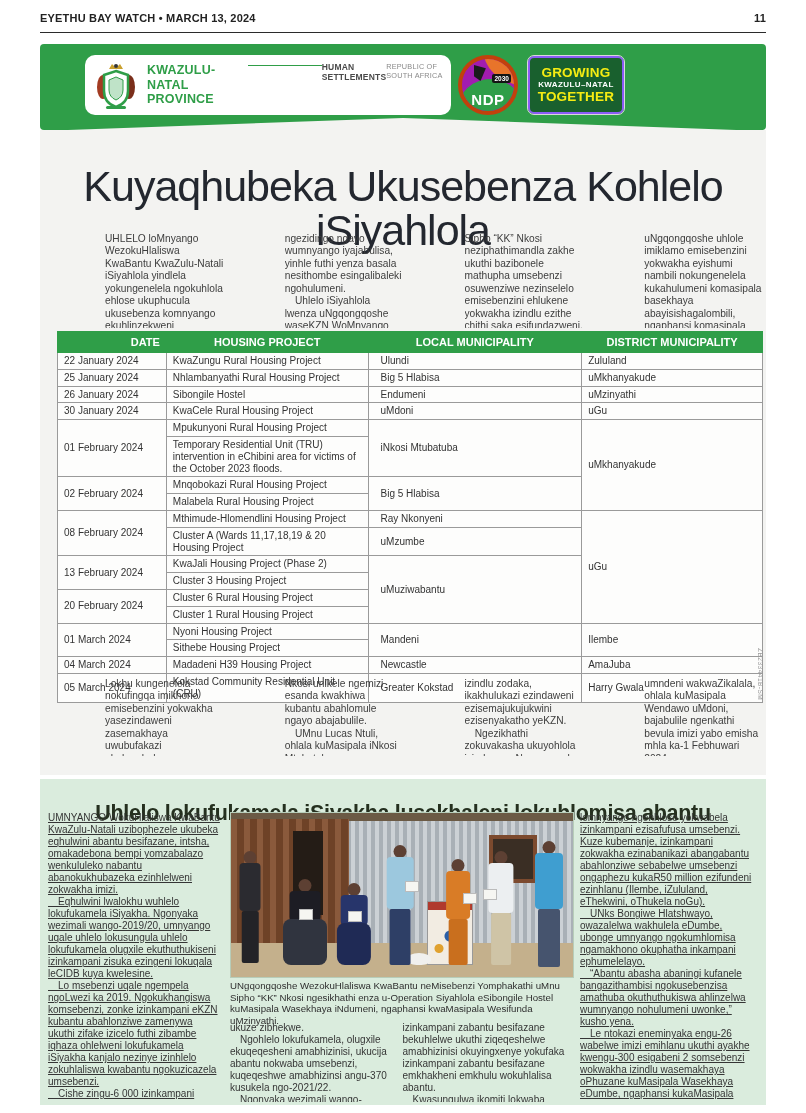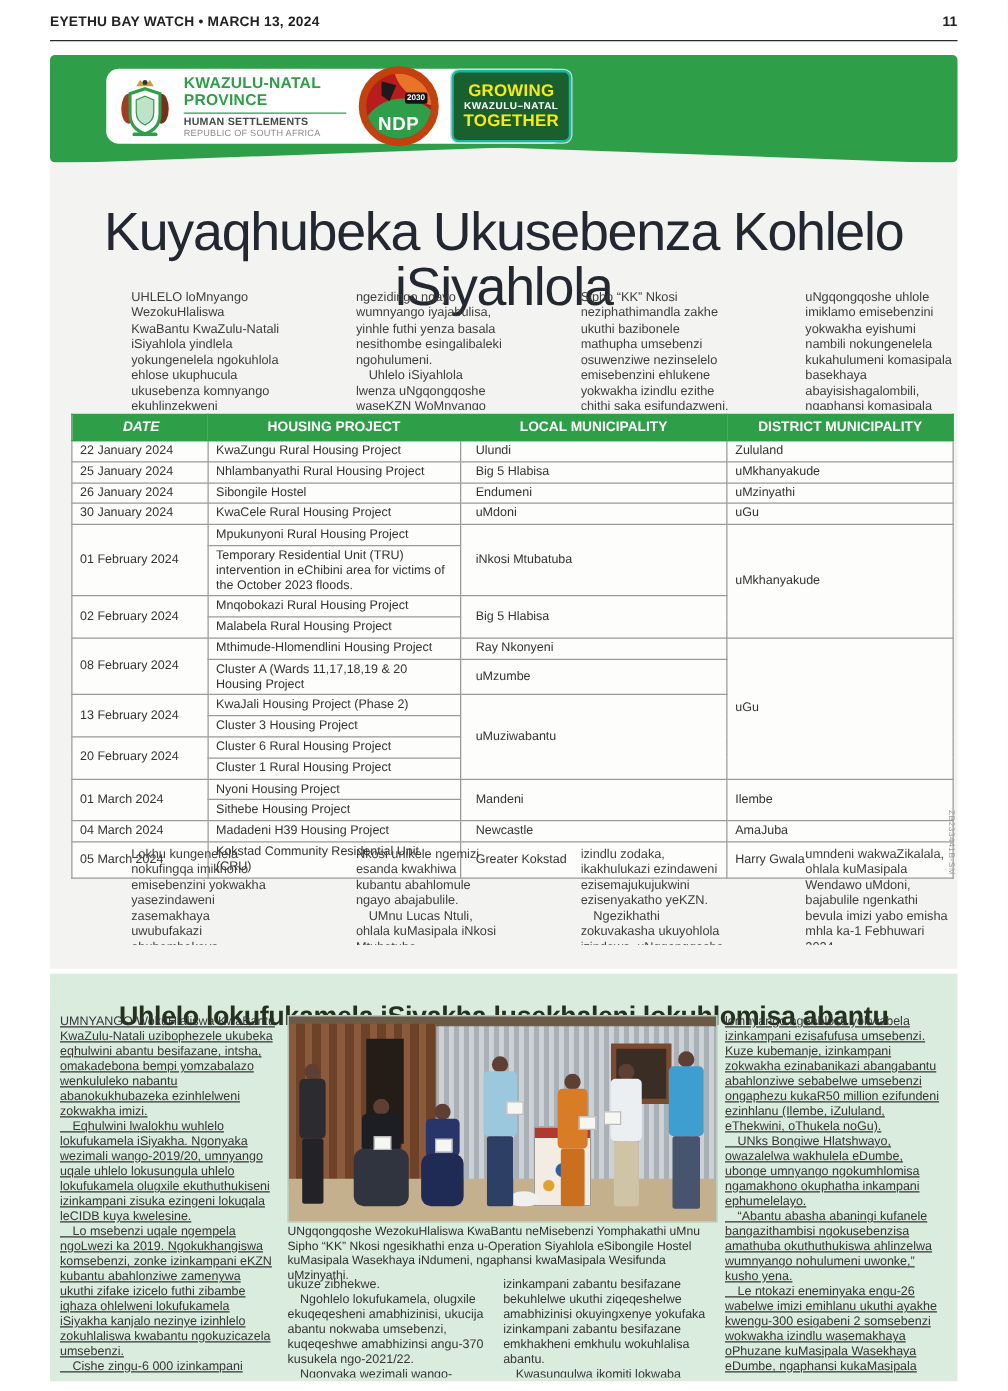--- a/index.html
+++ b/index.html
@@ -13,59 +13,59 @@
   .masthead-rule{position:absolute;left:40px;right:40px;top:32px;border-top:1.6px solid #2b2b2b;}
 
   
   .banner{position:absolute;left:40px;top:44px;width:726px;height:86px;
     background:#2f9e48;border-radius:4px;}
   .banner-notch{position:absolute;left:0;right:0;bottom:-1px;height:13px;background:#f3f3f1;
     clip-path:polygon(0 100%,50% 0,100% 100%);}
   .logo-box{position:absolute;left:45px;top:11px;width:366px;height:60px;background:#fff;
     border-radius:10px;display:flex;align-items:center;padding:0 10px;gap:10px;box-sizing:border-box;}
   .coat{width:42px;height:48px;flex:0 0 auto;}
-  .prov{display:flex;flex-direction:column;line-height:1.15;}
+  .prov{display:flex;flex-direction:row;line-height:1.15;}
   .prov .p1{color:#2f9e48;font-weight:bold;font-size:12.5px;letter-spacing:.2px;}
   .prov .p-rule{border-top:1.4px solid #2f9e48;margin:2px 0 2px 0;width:130px;}
   .prov .p2{color:#4a4a4a;font-weight:bold;font-size:8.5px;letter-spacing:.2px;}
   .prov .p3{color:#8a8a8a;font-size:7.3px;letter-spacing:.2px;}
-  .ndp{position:relative;width:52px;height:52px;border-radius:50%;background:#b91c1c;
-    border:6px solid #c2410c;overflow:hidden;flex:0 0 auto;}
+  .ndp{position:relative;width:52px;height:52px;border-radius:50%;background:#a21caf;
+    border:4px solid #c2410c;overflow:hidden;flex:0 0 auto;}
   .ndp .seg-green{position:absolute;left:-8px;bottom:-14px;width:70px;height:46px;background:#2f9e48;
     border-radius:50% 50% 0 0/80% 80% 0 0;transform:rotate(-8deg);}
   .ndp .seg-orange{position:absolute;right:-10px;top:-6px;width:42px;height:30px;background:#e8742a;
     border-radius:0 0 0 100%;transform:rotate(8deg);}
   .ndp .seg-black{position:absolute;left:12px;top:6px;width:12px;height:16px;background:#1b1b1b;
     clip-path:polygon(0 0,100% 20%,55% 100%,0 70%);}
   .ndp .ndp-text{position:absolute;left:0;right:0;bottom:3px;text-align:center;color:#fff;
     font-weight:bold;font-size:15px;letter-spacing:.5px;}
   .ndp .ndp-year{position:absolute;right:3px;top:15px;background:#141414;color:#fff;font-weight:bold;
     font-size:6.5px;padding:1px 2px;border-radius:2px;}
-  .slogan{width:92px;height:54px;background:#19602e;border:2px solid #14b8a6;outline:1px solid #d9d9d9;
+  .slogan{width:92px;height:54px;background:#19602e;border:2px solid #8b5cf6;outline:1px solid #d9d9d9;
     border-radius:6px;display:flex;flex-direction:column;justify-content:center;align-items:center;
     line-height:1.05;flex:0 0 auto;}
   .slogan .s1,.slogan .s3{color:#f6ec12;font-weight:bold;font-size:13.5px;letter-spacing:.2px;}
   .slogan .s2{color:#fff;font-weight:bold;font-size:8px;letter-spacing:.4px;margin:1px 0;}
 
   
   .panel1{position:absolute;left:40px;top:130px;width:726px;height:645px;background:#f3f3f1;}
   .headline1{position:absolute;left:40px;top:136px;width:726px;text-align:center;
     font-size:43px;line-height:1.02;font-weight:400;color:#23272f;letter-spacing:-1px;}
   .cols{position:absolute;display:flex;gap:13px;}
   .cols .col{flex:1;font-size:10.2px;line-height:1.22;color:#3d3d3d;white-space:pre-line;
     overflow:hidden;margin-left:48px;}
   .intro{left:57px;top:233px;width:706px;height:95px;}
   .outro{left:57px;top:678px;width:706px;height:78px;}
 
   
   .htable{position:absolute;left:57px;top:331px;width:706px;border-collapse:collapse;
     background:#fdfdfc;}
   .htable th{background:#2f9e48;color:#fff;font-size:11px;font-weight:bold;
     padding:4px 6px;border:1px solid #2f9e48;text-align:center;}
-  .htable th:first-child{text-align:center;padding-left:8px;font-style:italic;}
+  .htable th:first-child{text-align:right;padding-left:8px;}
   .htable td{border:1px solid #9a9a9a;font-size:10px;line-height:1.18;color:#333;
     padding:2px 6px;vertical-align:middle;}
   .htable{border:1.5px solid #555;}
   .htable td.c2{padding-left:12px;}
   col.w0{width:109px;} col.w1{width:202px;} col.w2{width:214px;} col.w3{width:181px;}
 
   .side-code{position:absolute;left:752px;top:648px;width:12px;height:100px;
     writing-mode:vertical-rl;font-size:6.5px;color:#9a9a9a;letter-spacing:.5px;}
 
   

